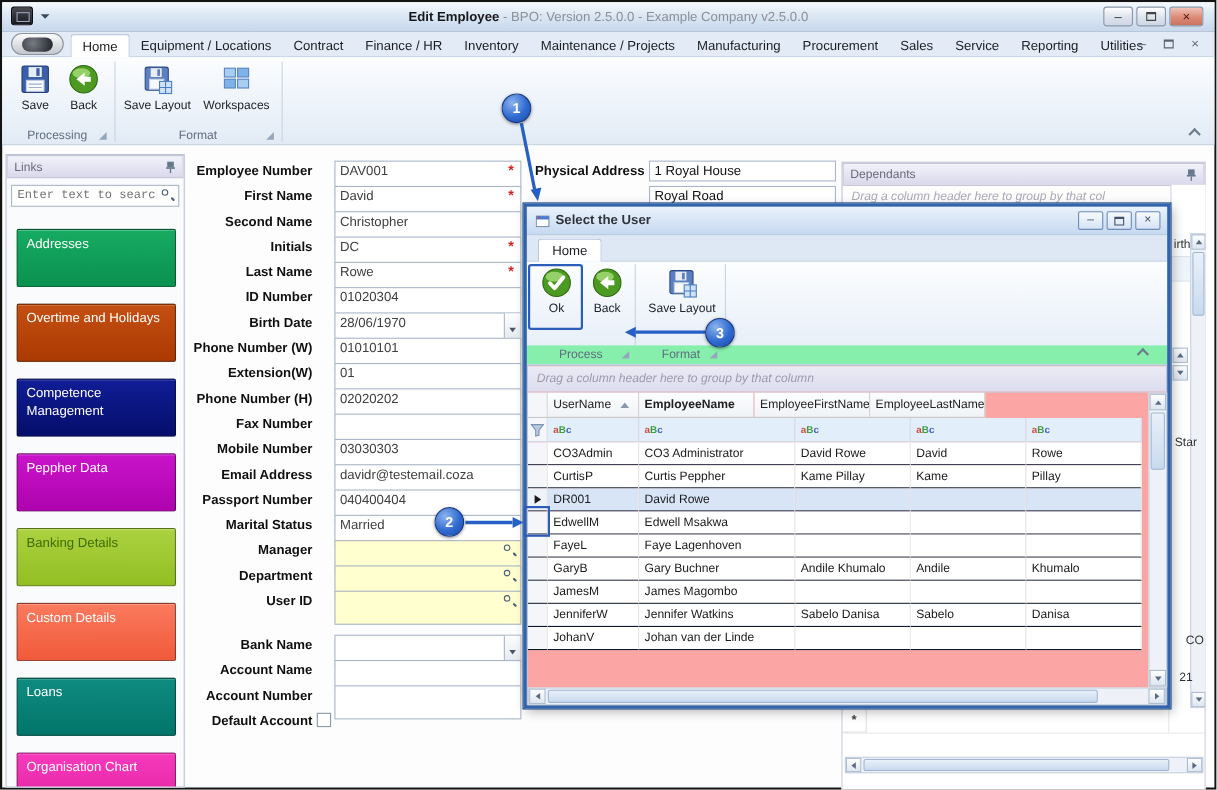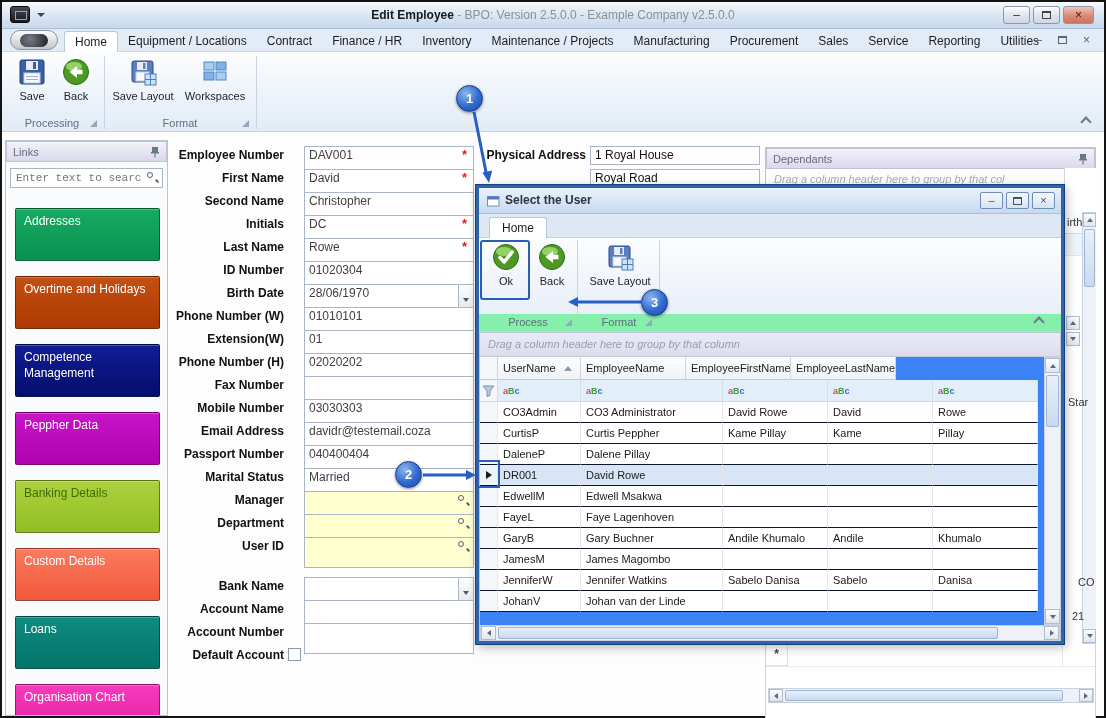--- a/index.html
+++ b/index.html
@@ -90,21 +90,21 @@
   .dlg-btns{position:absolute;right:6px;top:4px;display:flex;gap:3px}
   .dbtn{width:23px;height:17px;border:1px solid #6f8cb8;border-radius:2px;background:linear-gradient(#f6fafd,#d6e3f4);display:flex;align-items:center;justify-content:center;font-size:11px;color:#44506a;line-height:1}
   .dlg-tabrow{position:absolute;left:0;top:26px;width:582px;height:24px;background:#dde8f4;border-bottom:1px solid #c2d0e2}
   .dlg-tab{position:absolute;left:10px;top:3px;height:21px;padding:0 12px;background:#fff;border:1px solid #b9c7da;border-bottom:none;border-radius:3px 3px 0 0;font-size:12px;line-height:20px;color:#1c1e22}
   .dlg-ribbon{position:absolute;left:0;top:50px;width:582px;height:76px;background:linear-gradient(#fcfdfe,#e7eff8)}
   .dlg-groups{position:absolute;left:0;top:126px;width:582px;height:18px;background:#86efac;border-bottom:1px solid #c3d0e2;font-size:11px;color:#5f6e80}
   .dgl{position:absolute;top:1px;text-align:center;line-height:15px}
   .dlauncher{position:absolute;top:5px;width:0;height:0;border-bottom:7px solid #95a5bb;border-left:7px solid transparent}
 
   
-  .grid{position:absolute;left:0;top:144px;width:582px;height:309px;background:#3b82f6;border:1px solid #bac6d6}
+  .grid{position:absolute;left:0;top:144px;width:582px;height:309px;background:#fca5a5;border:1px solid #bac6d6}
   .dragband{position:absolute;left:0;top:0;width:100%;height:24px;background:linear-gradient(#ebebf5,#dcdcee);border-bottom:1px solid #c9c9dc}
   .dragband span{position:absolute;left:8px;top:5px;font-size:11px;font-style:italic;color:#9b9bae}
   .ghead{position:absolute;left:0;top:24px;height:23px;display:flex}
   .hc{height:23px;background:linear-gradient(#fcfdfe,#f0f3f7);border-right:1px solid #d4d4d4;border-bottom:1px solid #c8c8c8;display:flex;align-items:center;padding-left:5px;font-size:11px;color:#222;white-space:nowrap;overflow:hidden}
   .sort-up{width:0;height:0;border-left:4px solid transparent;border-right:4px solid transparent;border-bottom:5px solid #8a98ad;margin-left:8px}
   .gfilter{position:absolute;left:0;top:47px;height:22px;display:flex}
   .fc{height:22px;background:#e3eefb;border-right:1px solid #d4dce6;border-bottom:1px solid #cdd8e4;display:flex;align-items:center;padding-left:5px;overflow:hidden}
   .abc{font-size:9px;font-weight:bold;letter-spacing:0}
   .abc .fa{color:#cf4f3f}.abc .fb{color:#3f9e3f}.abc .fc2{color:#4466cc}
   .grows{position:absolute;left:0;top:69px;width:564px;height:210px;overflow:hidden}
@@ -521,21 +521,21 @@
     <div class="grid">
       <div class="dragband">
           <span>Drag a column header here to group by that column</span>
         </div>
       <div class="ghead">
           <div class="hc selcol" style="width: 18px;"></div>
           <div class="hc" style="width: 83px;">
             <span>UserName</span>
             <span class="sort-up"></span>
           </div>
-          <div class="hc" style="width: 105px;">
+          <div class="hc" style="width: 105px; font-weight: bold;">
             <span>EmployeeName</span>
           </div>
           <div class="hc" style="width: 105px;">
             <span>EmployeeFirstName</span>
           </div>
           <div class="hc" style="width: 105px;">
             <span>EmployeeLastName</span>
           </div>
         </div>
       <div class="gfilter">
@@ -569,28 +569,20 @@
             <div class="gc" style="width: 105px;">David</div>
             <div class="gc" style="width: 105px;">Rowe</div>
           </div>
           <div class="grow">
             <div class="gc selcol" style="width: 18px;"></div>
             <div class="gc" style="width: 83px;">CurtisP</div>
             <div class="gc" style="width: 142px;">Curtis Peppher</div>
             <div class="gc" style="width: 105px;">Kame Pillay</div>
             <div class="gc" style="width: 105px;">Kame</div>
             <div class="gc" style="width: 105px;">Pillay</div>
-          </div>
-          <div class="grow">
-            <div class="gc selcol" style="width: 18px;"></div>
-            <div class="gc" style="width: 83px;">DaleneP</div>
-            <div class="gc" style="width: 142px;">Dalene Pillay</div>
-            <div class="gc" style="width: 105px;"></div>
-            <div class="gc" style="width: 105px;"></div>
-            <div class="gc" style="width: 105px;"></div>
           </div>
           <div class="grow sel">
             <div class="gc selcol" style="width: 18px;">
               <span class="row-arrow"></span>
             </div>
             <div class="gc" style="width: 83px;">DR001</div>
             <div class="gc" style="width: 142px;">David Rowe</div>
             <div class="gc" style="width: 105px;"></div>
             <div class="gc" style="width: 105px;"></div>
             <div class="gc" style="width: 105px;"></div>

